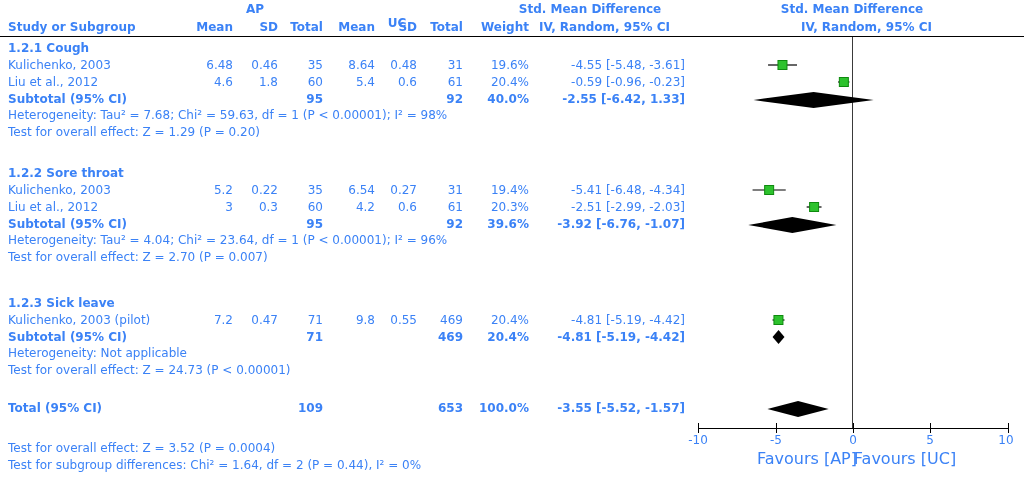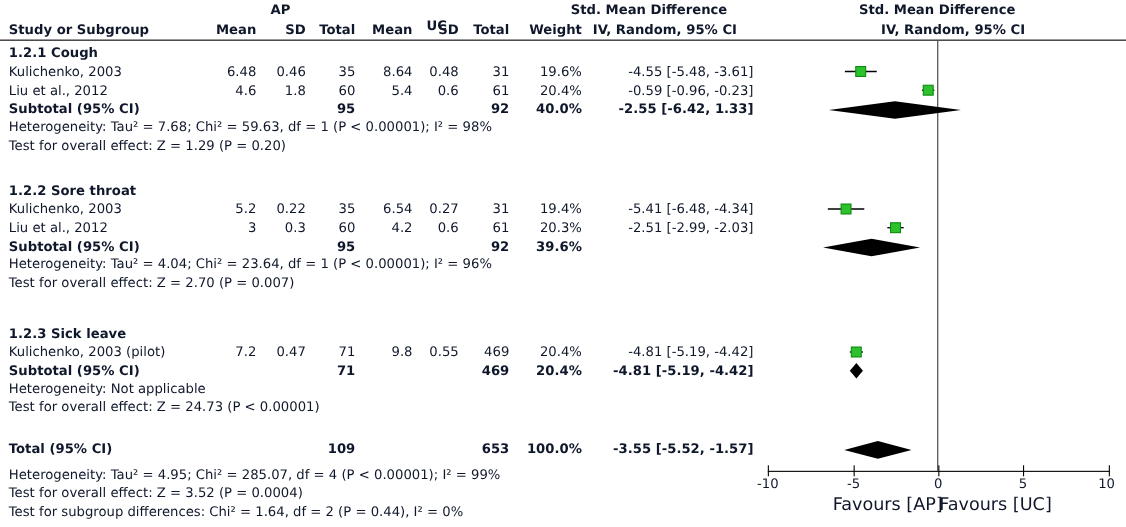--- a/index.html
+++ b/index.html
@@ -1,17 +1,17 @@
 <!DOCTYPE html>
 <html><head>
 <meta charset="utf-8">
 <style>
   html,body{margin:0;padding:0;background:#fff;}
   .frame{position:relative;width:1024px;height:479px;background:#fff;
-         font-family:"DejaVu Sans","Liberation Sans",sans-serif;font-size:12px;color:#0f172a;overflow:hidden;}
+         font-family:"DejaVu Sans","Liberation Sans",sans-serif;font-size:12px;color:#3b82f6;overflow:hidden;}
   .hdr{position:absolute;font-weight:bold;white-space:nowrap;}
   .ctr{text-align:center;}
   .row{position:absolute;left:0;width:860px;height:17px;line-height:17px;white-space:nowrap;}
   .cell{position:absolute;text-align:right;}
   .study{left:8px;width:200px;text-align:left;}
   .m1{left:173px;width:60px;}
   .s1{left:238px;width:40px;}
   .t1{left:283px;width:40px;}
   .m2{left:328px;width:47px;}
   .s2{left:380px;width:37px;}
@@ -112,20 +112,21 @@
     <span class="cell s2">0.6</span>
     <span class="cell t2">61</span>
     <span class="cell wt">20.3%</span>
     <span class="cell ci">-2.51 [-2.99, -2.03]</span>
   </div>
   <div class="row bold" style="top:216px;">
     <span class="cell study">Subtotal (95% CI)</span>
     <span class="cell t1">95</span>
     <span class="cell t2">92</span>
     <span class="cell wt">39.6%</span>
+    <span class="cell ci">-3.92 [-6.76, -1.07]</span>
   </div>
   <div class="note" style="top:233px;">Heterogeneity: Tau² = 4.04; Chi² = 23.64, df = 1 (P &lt; 0.00001); I² = 96%</div>
   <div class="note" style="top:250px;">Test for overall effect: Z = 2.70 (P = 0.007)</div>
 
   <div class="row" style="top:295px;">
     <span class="cell study bold">1.2.3 Sick leave</span>
   </div>
   <div class="row" style="top:312px;">
     <span class="cell study">Kulichenko, 2003 (pilot)</span>
     <span class="cell m1">7.2</span>
@@ -147,21 +148,20 @@
   <div class="note" style="top:346px;">Heterogeneity: Not applicable</div>
   <div class="note" style="top:363px;">Test for overall effect: Z = 24.73 (P &lt; 0.00001)</div>
 
   <div class="row bold" style="top:400px;">
     <span class="cell study">Total (95% CI)</span>
     <span class="cell t1">109</span>
     <span class="cell t2">653</span>
     <span class="cell wt">100.0%</span>
     <span class="cell ci">-3.55 [-5.52, -1.57]</span>
   </div>
-  <div class="note" style="top:424px;">Heterogeneity: Tau² = 4.95; Chi² = 285.07, df = 4 (P &lt; 0.00001); I² = 99%</div>
   <div class="note" style="top:441px;">Test for overall effect: Z = 3.52 (P = 0.0004)</div>
   <div class="note" style="top:458px;">Test for subgroup differences: Chi² = 1.64, df = 2 (P = 0.44), I² = 0%</div>
 
   <div class="axisline"></div>
   <div class="tick" style="left:698px;"></div>
   <div class="tick" style="left:776px;"></div>
   <div class="tick" style="left:853px;"></div>
   <div class="tick" style="left:930px;"></div>
   <div class="tick" style="left:1008px;"></div>
   <div class="ticklabel" style="left:678px;">-10</div>

